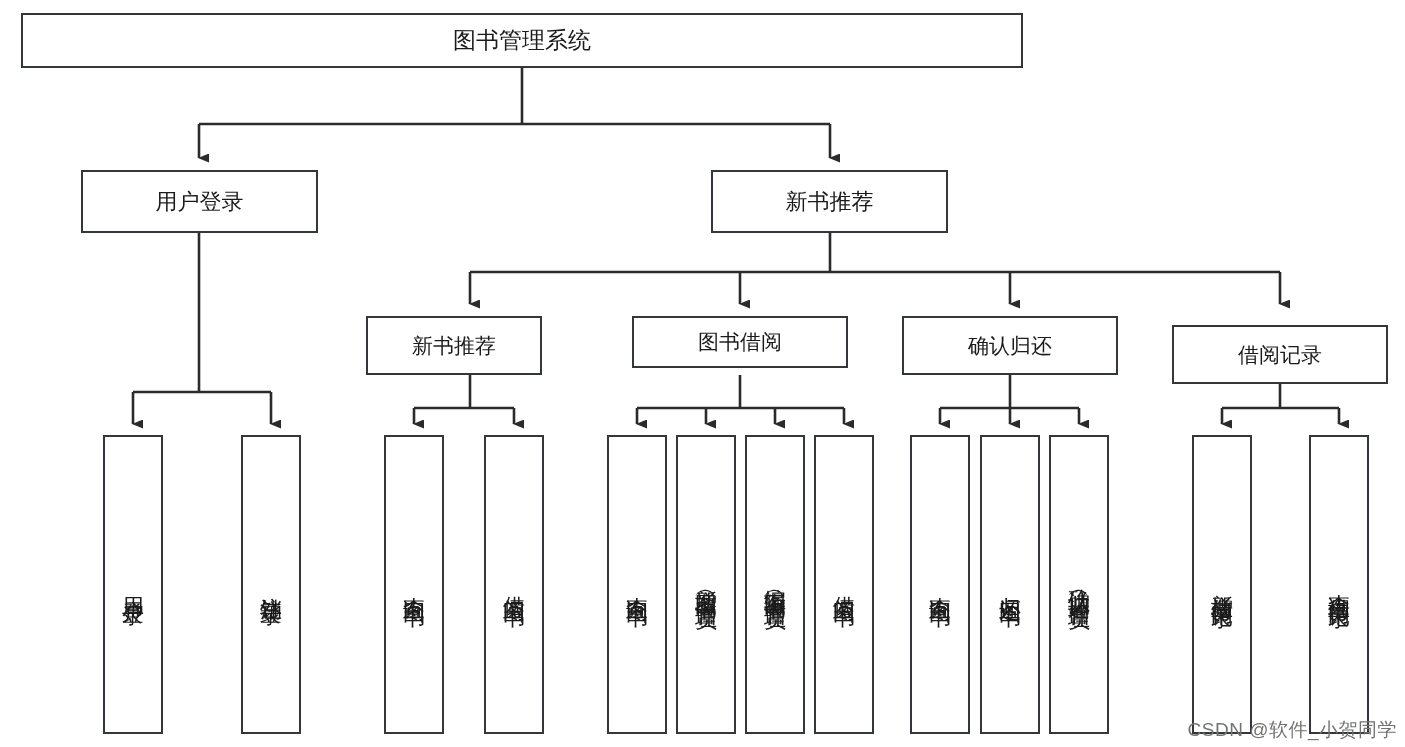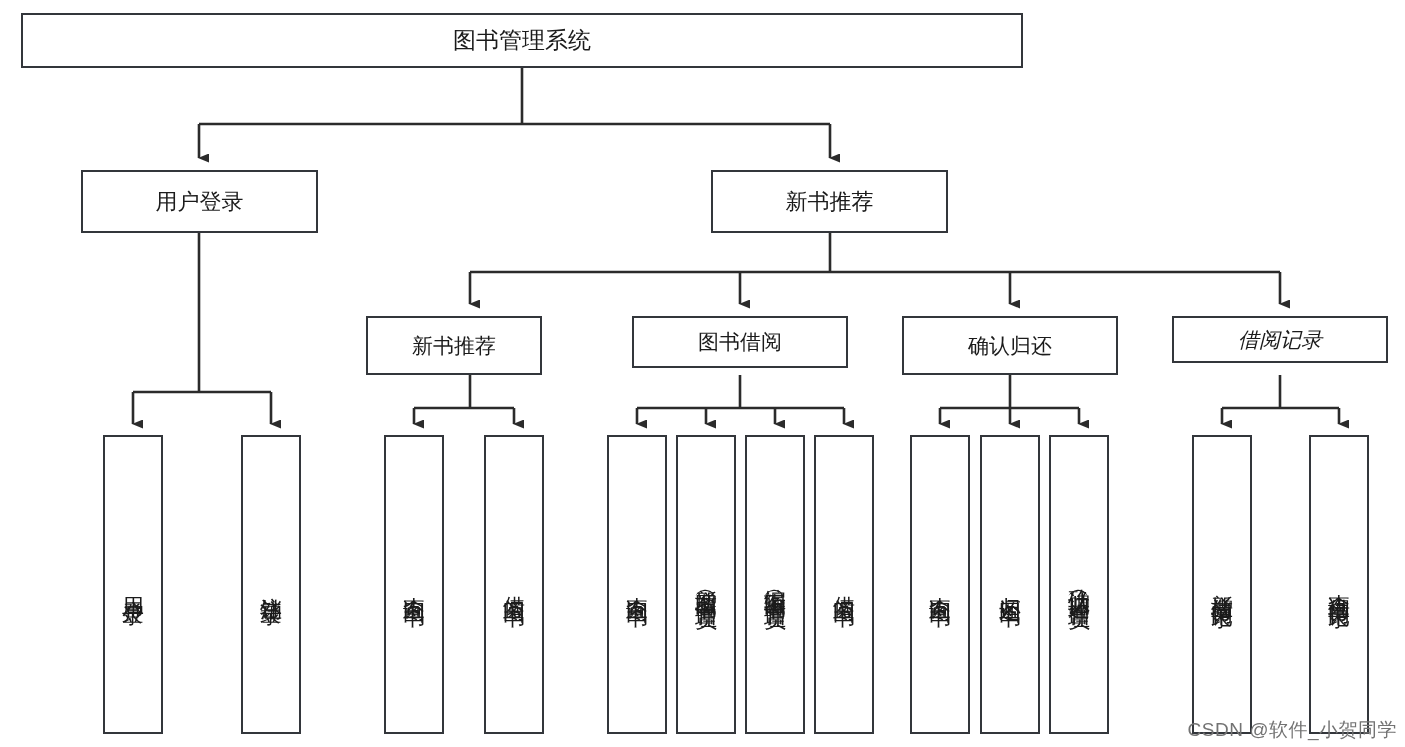--- a/index.html
+++ b/index.html
@@ -133,21 +133,21 @@
 
   <div class="node lvl3" style="left:366px; top:316px; width:176px; height:59px;">
     <span>新书推荐</span>
   </div>
   <div class="node lvl3" style="left:632px; top:316px; width:216px; height:52px;">
     <span>图书借阅</span>
   </div>
   <div class="node lvl3" style="left:902px; top:316px; width:216px; height:59px;">
     <span>确认归还</span>
   </div>
-  <div class="node lvl3" style="left:1172px; top:316px; width:216px; height:47px;font-style:italic;">
+  <div class="node lvl3" style="left:1172px; top:325px; width:216px; height:59px;">
     <span>借阅记录</span>
   </div>
 
   <div class="node leaf" style="left:103px; top:435px; width:60px; height:299px;">
     <span class="vtext">用户登录</span>
   </div>
   <div class="node leaf" style="left:241px; top:435px; width:60px; height:299px;">
     <span class="vtext">注销登录</span>
   </div>
 

